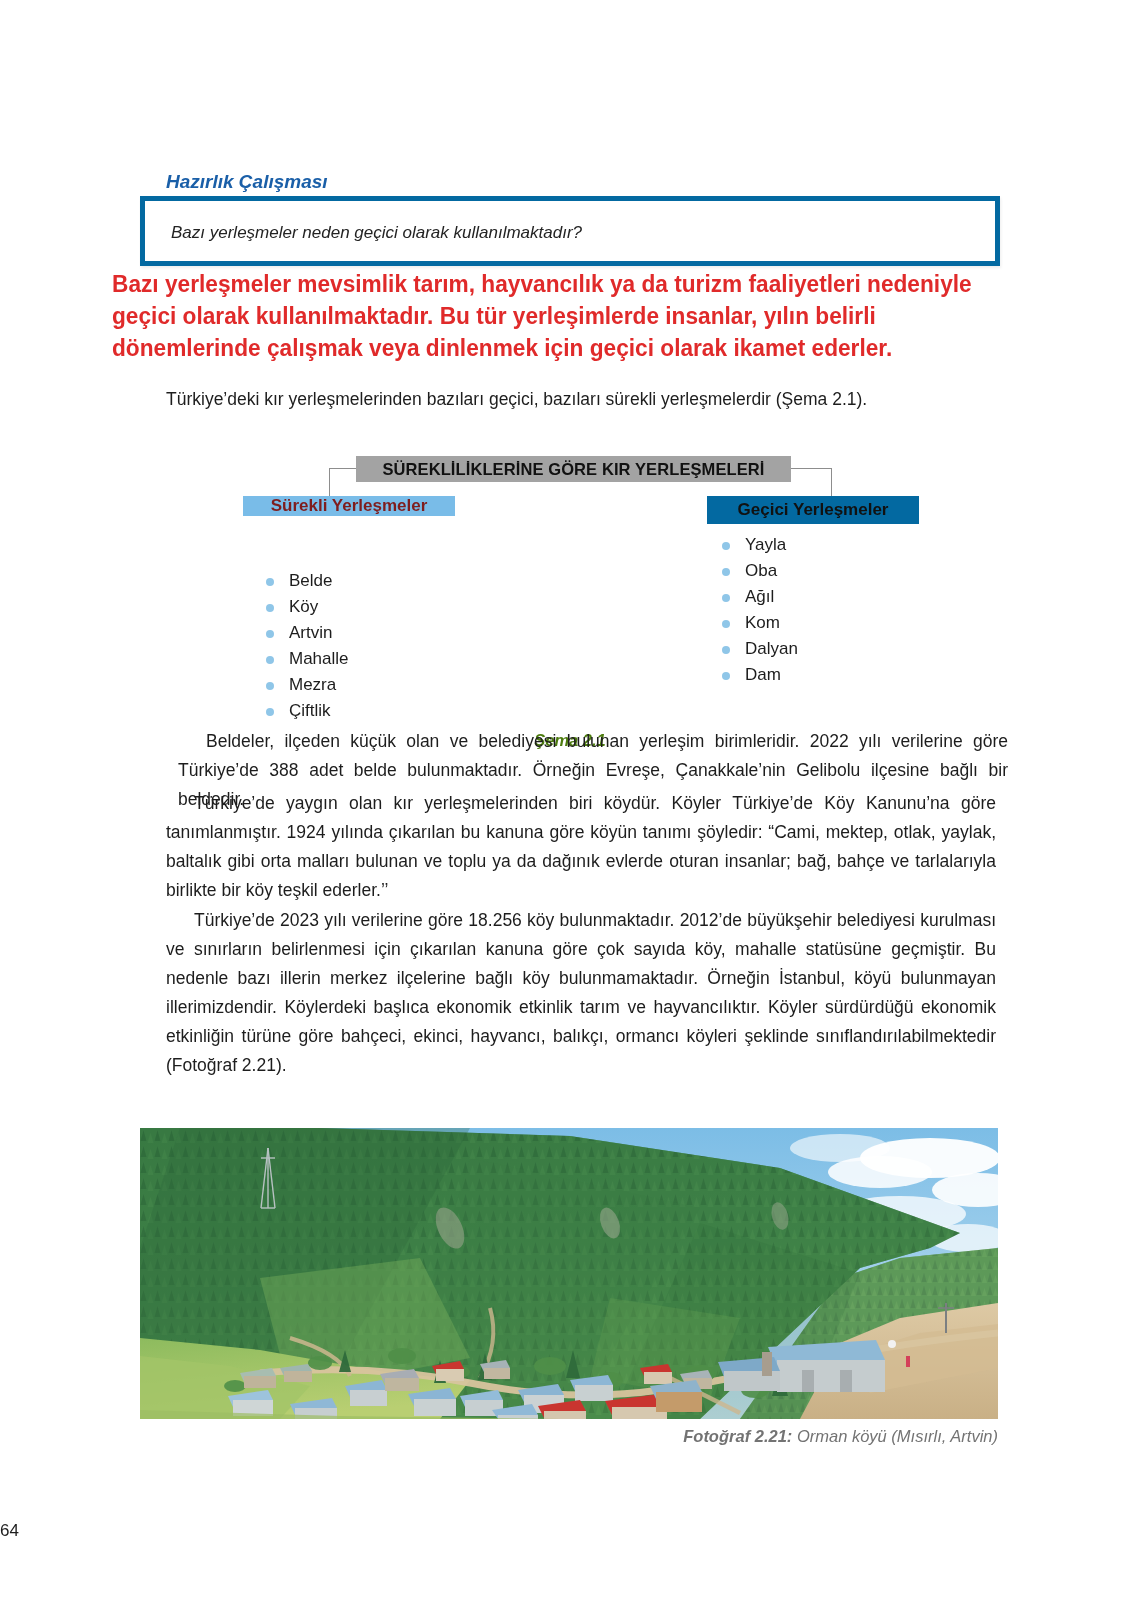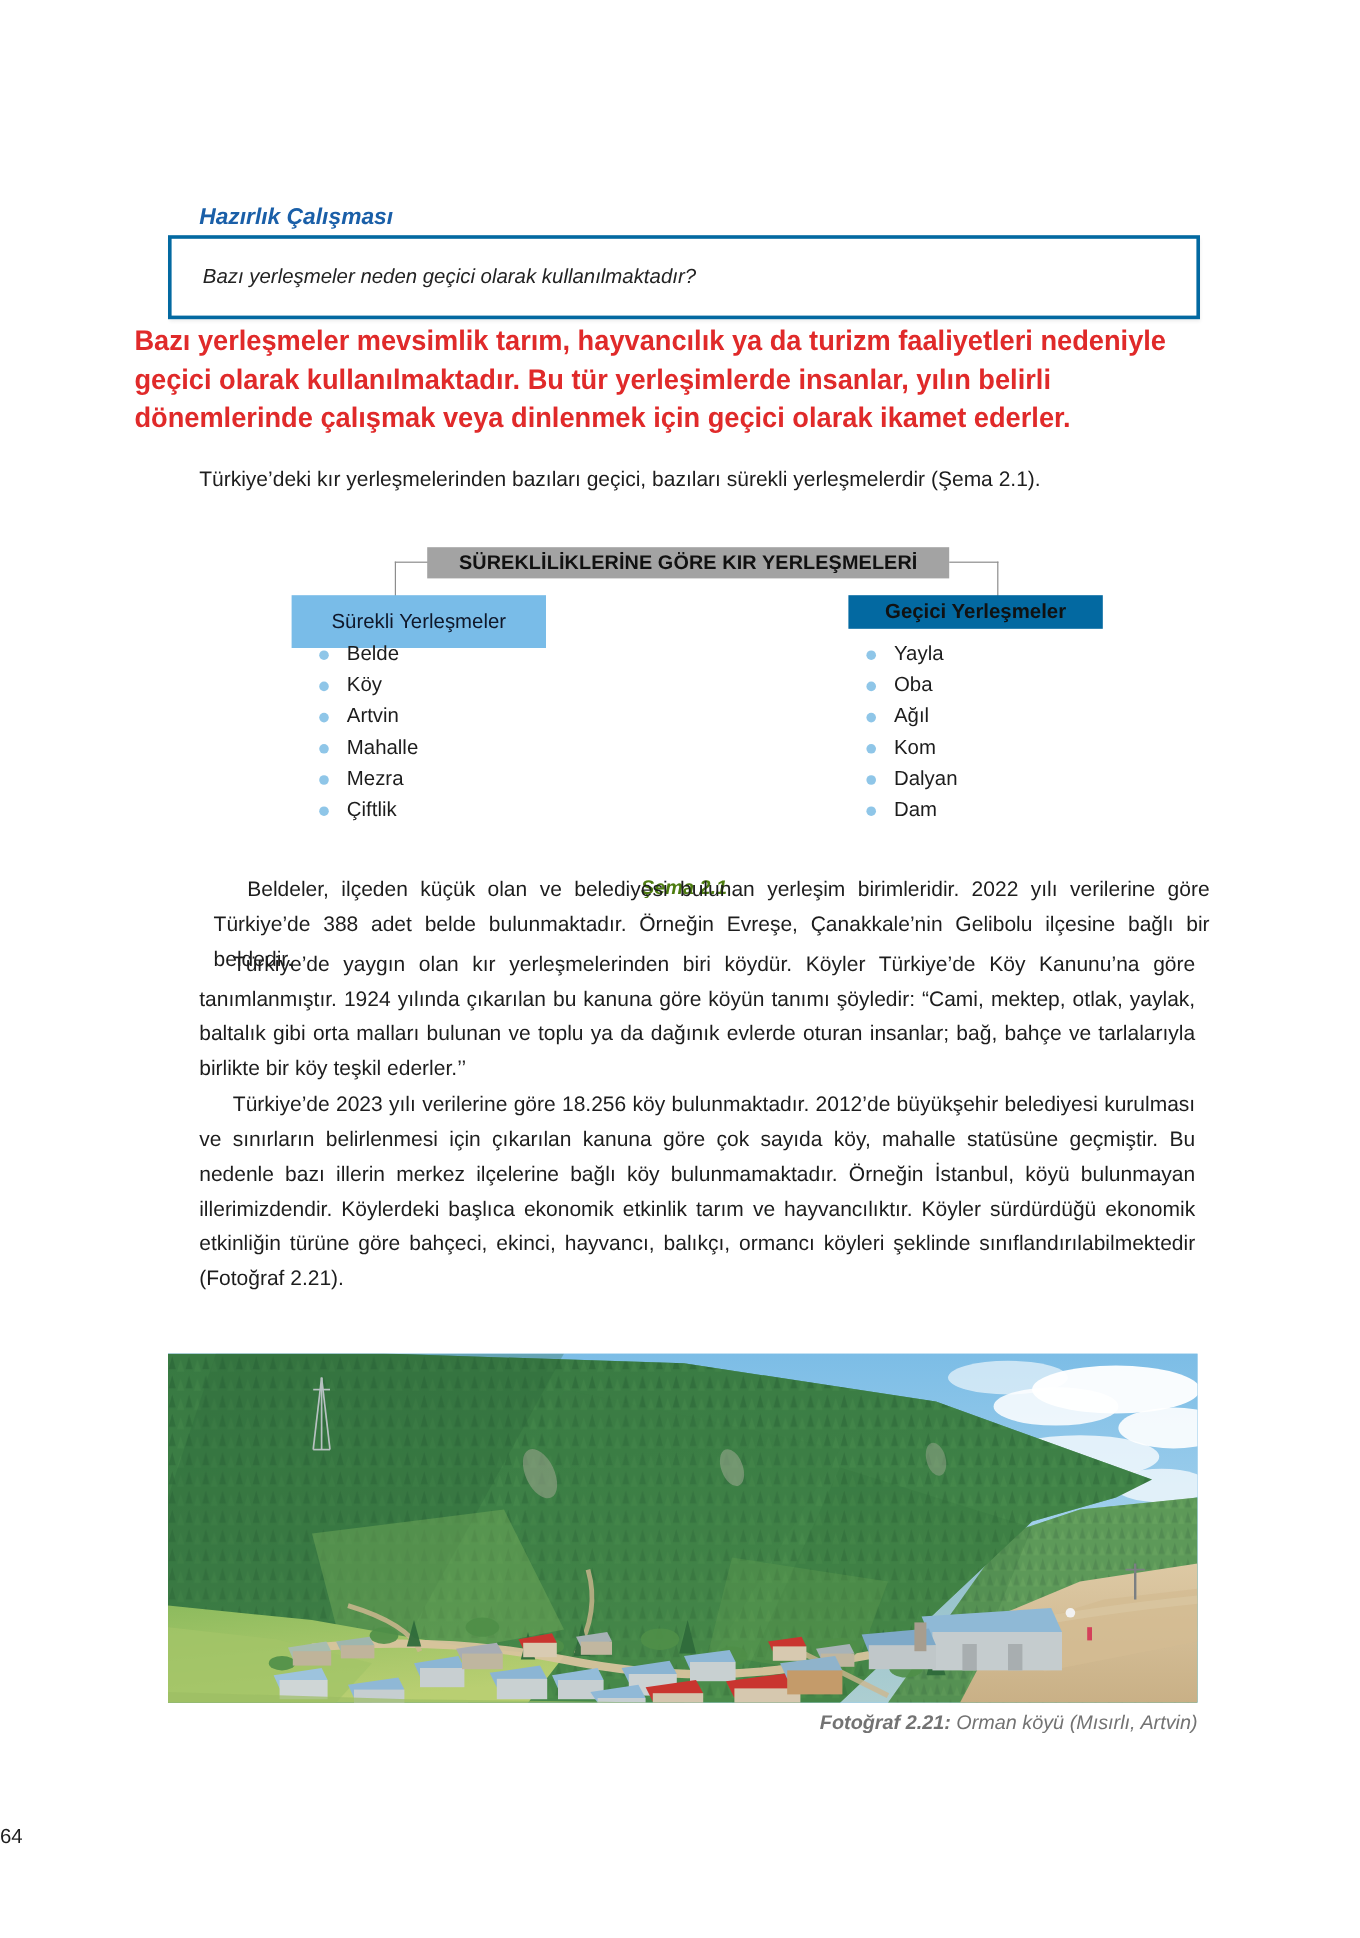--- a/index.html
+++ b/index.html
@@ -47,21 +47,21 @@
     white-space: nowrap;
   }
 
   .question-box {
     position: absolute;
     left: 140px;
     top: 196px;
     width: 860px;
     height: 70px;
     background: #ffffff;
-    border: 3px solid #0369a1;
+    border: 5px solid #0369a1;
     box-shadow: 1px 2px 3px rgba(0,0,0,0.07);
     box-sizing: border-box;
   }
   .question-text {
     position: absolute;
     left: 26px;
     top: 22px;
     font-size: 17px;
     font-style: italic;
     color: #232323;
@@ -116,25 +116,25 @@
     align-items: center;
     justify-content: center;
     white-space: nowrap;
     letter-spacing: 0.1px;
   }
   .dg-left-box {
     position: absolute;
     left: 103px;
     top: 48px;
     width: 212px;
-    height: 44px;
+    height: 20px;
     background: #79bce8;
-    color: #0f172a;
+    color: #7f1d1d;
     font-size: 17px;
-    font-weight: normal;
+    font-weight: bold;
     display: flex;
     align-items: center;
     justify-content: center;
     white-space: nowrap;
   }
   .dg-right-box {
     position: absolute;
     left: 567px;
     top: 48px;
     width: 212px;
@@ -160,21 +160,21 @@
 
   .dg-list {
     position: absolute;
     top: 84px;
     font-size: 17px;
     color: #1d1d1d;
     list-style: none;
     margin: 0;
     padding: 0;
   }
-  .dg-list.left  { left: 124px; }
+  .dg-list.left  { left: 124px; margin-top: 36px; }
   .dg-list.right { left: 580px; }
   .dg-list li {
     position: relative;
     padding-left: 25px;
     height: 26px;
     line-height: 26px;
     white-space: nowrap;
   }
   .dg-list li::before {
     content: "";

